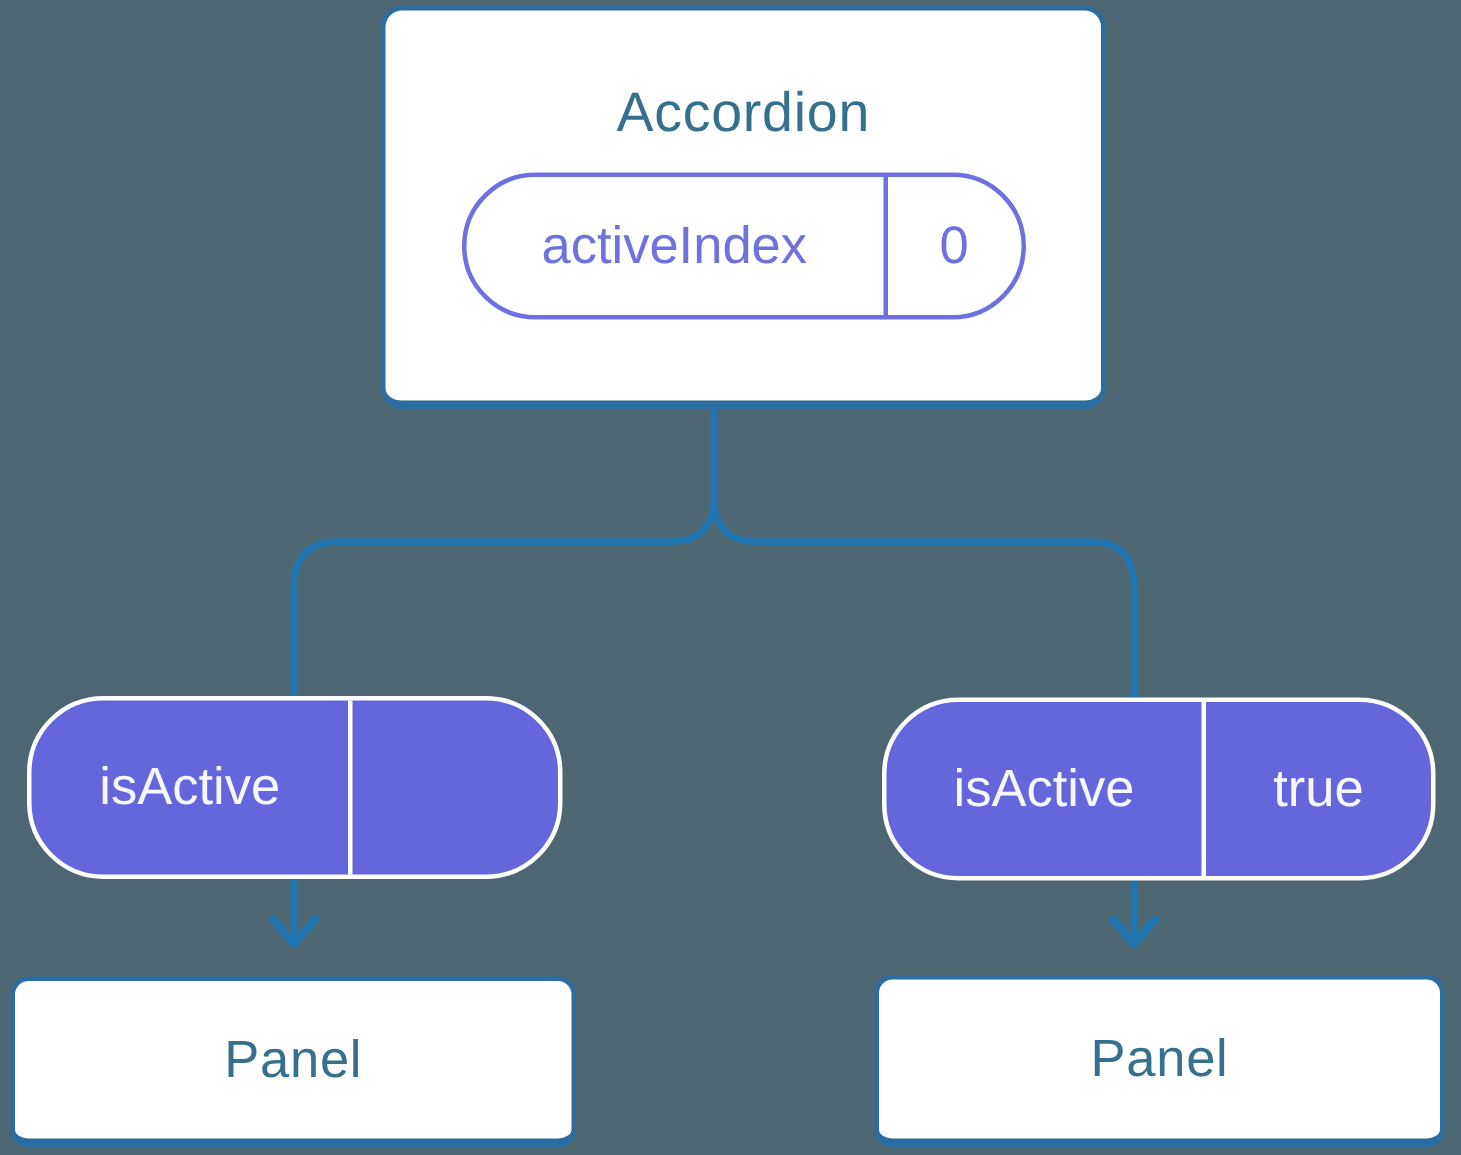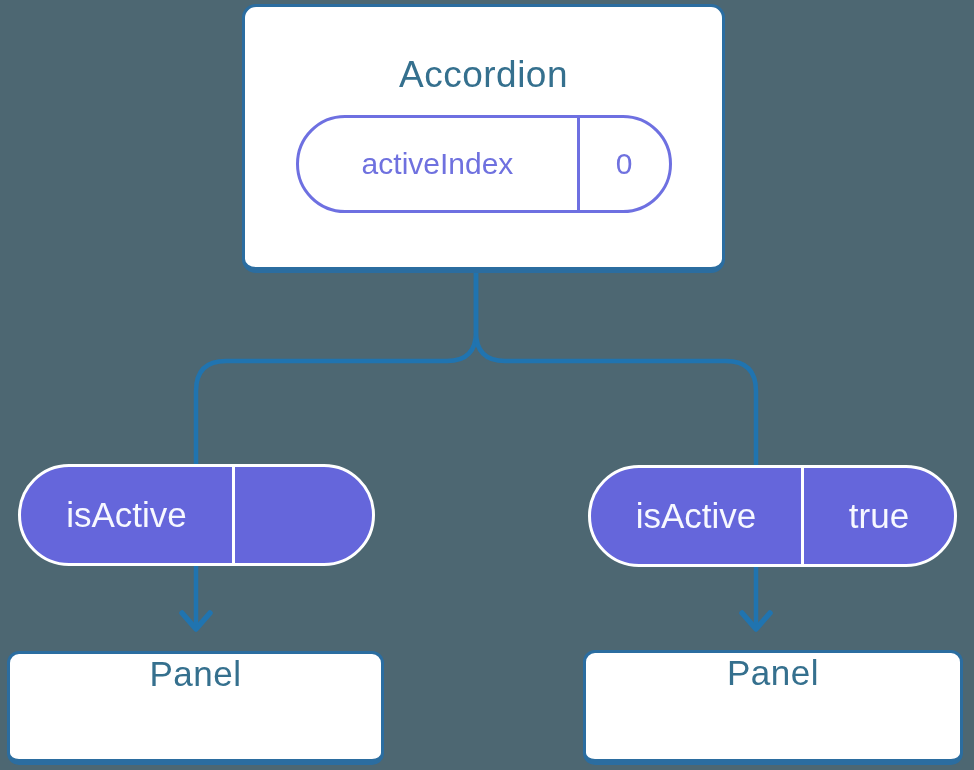--- a/index.html
+++ b/index.html
@@ -35,21 +35,21 @@
   }
   .card {
     position: absolute;
     box-sizing: border-box;
     background: var(--card_bg, #ffffff);
     border: 3px solid var(--card_border, #2b6da0);
     border-bottom-width: 6px;
     border-radius: 14px;
   }
   .root-card {
-    left: 242px;
+    left: 254px;
     top: 4px;
     width: 483px;
     height: 269px;
     display: flex;
     flex-direction: column;
     align-items: center;
   }
   .card-title {
     margin-top: 46px;
     font-size: 37px;
@@ -66,30 +66,30 @@
     background: var(--card_bg, #ffffff);
     border: 3px solid var(--state_pill_border, #6e70e1);
     border-radius: 49px;
     display: grid;
     grid-template-columns: 278px 3px 1fr;
   }
   .state-pill .cell {
     display: flex;
     align-items: center;
     justify-content: center;
-    font-size: 30px;
+    font-size: 35px;
     color: var(--state_pill_text, #6f71df);
   }
   .state-pill .divider {
     background: var(--state_pill_border, #6e70e1);
   }
   .prop-pill {
     position: absolute;
     box-sizing: border-box;
-    height: 102px;
+    height: 122px;
     background: var(--prop_pill_bg, #6566db);
     border: 3px solid var(--prop_pill_border, #ffffff);
     border-radius: 51px;
     display: grid;
   }
   .prop-pill .cell {
     display: flex;
     align-items: center;
     justify-content: center;
     font-size: 35px;
@@ -105,20 +105,21 @@
     grid-template-columns: 211px 3px 1fr;
   }
   .prop-pill-right {
     left: 588px;
     top: 465px;
     width: 369px;
     grid-template-columns: 210px 3px 1fr;
   }
   .panel-card {
     display: flex;
+    align-items: center;
     justify-content: center;
     border-radius: 12px;
   }
   .panel-card .panel-title {
     font-size: 35px;
     font-weight: 500;
     letter-spacing: 0.5px;
     color: var(--heading_text, #35708e);
   }
   .panel-card-left {

